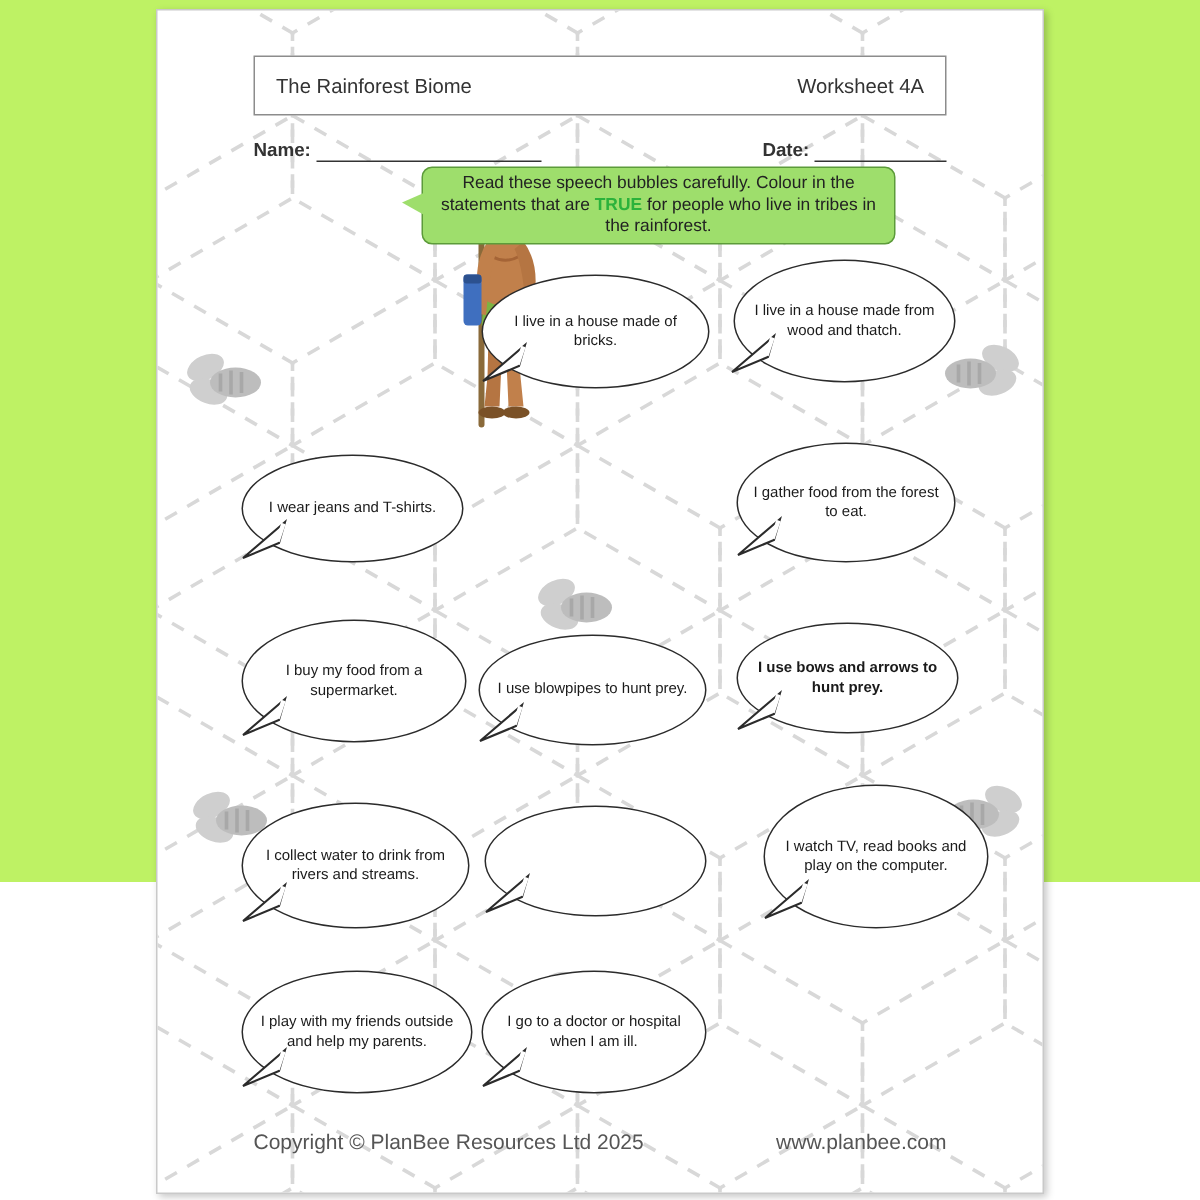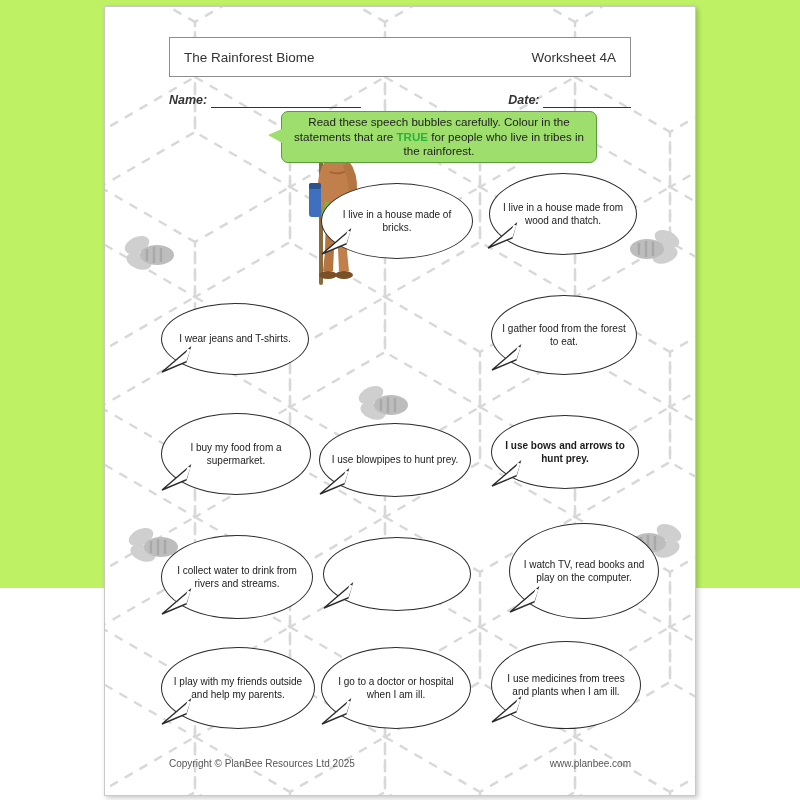--- a/index.html
+++ b/index.html
@@ -20,21 +20,21 @@
   
   .titlebar{position:absolute;left:64px;top:30px;width:462px;height:40px;border:1px solid #8c8c8c;
             background:#ffffff;display:flex;align-items:center;justify-content:space-between;
             padding:0 14px;box-sizing:border-box;}
   .title-left{font-size:13.5px;color:#333;}
   .title-right{font-size:13.5px;color:#333;}
 
   
   .namedate{position:absolute;left:64px;top:86px;width:462px;display:flex;justify-content:space-between;
             font-size:12.5px;color:#333;}
-  .fieldlabel{font-weight:bold;font-style:italic;}
+  .fieldlabel{font-weight:bold;}
   .ruled{display:inline-block;border-bottom:1px solid #333;}
 
   
   .instruction{position:absolute;left:176px;top:104px;width:316px;height:52px;background:#9ede6c;
                border:1px solid #5c9b3a;border-radius:7px;display:flex;align-items:center;
                justify-content:flex-start;text-align:center;padding:4px 10px;box-sizing:border-box;
                font-size:11.6px;color:#222;line-height:1.25;}
   .instruction .tail{position:absolute;left:-14px;top:16px;width:0;height:0;
                border-top:7px solid transparent;border-bottom:9px solid transparent;
                border-right:16px solid #9ede6c;}
@@ -48,21 +48,21 @@
 
   
   .bubble{position:absolute;border:1.4px solid #2b2b2b;border-radius:50%/50%;background:#ffffff;
           display:flex;align-items:center;justify-content:center;text-align:center;
           font-size:10px;color:#1a1a1a;line-height:1.32;box-sizing:border-box;padding:6px 10px;}
   .bubble span{display:block;}
   .tail-svg{position:absolute;overflow:visible;}
 
   
   .footer{position:absolute;left:64px;bottom:26px;width:462px;display:flex;justify-content:space-between;
-          font-size:10px;color:#555;}
+          font-size:14px;color:#555;}
 </style>
 </head>
 <body>
 
 <div id="page">
   <div id="sheet">
 
     <div id="hexbg">
       <svg width="820" height="900" viewBox="0 0 820 900" xmlns="http://www.w3.org/2000/svg">
         <defs>
@@ -297,27 +297,20 @@
     </div>
 
     <div class="bubble" style="left:216px;top:640px;width:150px;height:82px;">
       <svg class="tail-svg" style="left:-2px;top:50px;width:34px;height:28px;" viewBox="0 0 34 28">
         <path d="M30 2 L2 26 L26 16 Z" fill="#ffffff" stroke="#2b2b2b" stroke-width="1.4"></path>
         <path d="M29 3 L25 15" stroke="#ffffff" stroke-width="3"></path>
       </svg>
       <span>I go to a doctor or hospital when I am ill.</span>
     </div>
 
-    <div class="bubble" style="left:386px;top:634px;width:150px;height:88px;">
-      <svg class="tail-svg" style="left:-2px;top:54px;width:34px;height:28px;" viewBox="0 0 34 28">
-        <path d="M30 2 L2 26 L26 16 Z" fill="#ffffff" stroke="#2b2b2b" stroke-width="1.4"></path>
-        <path d="M29 3 L25 15" stroke="#ffffff" stroke-width="3"></path>
-      </svg>
-      <span>I use medicines from trees and plants when I am ill.</span>
-    </div>
 
     <div class="footer">
       <span>Copyright © PlanBee Resources Ltd 2025</span>
       <span>www.planbee.com</span>
     </div>
 
   </div>
 </div>
 
 </body></html>

